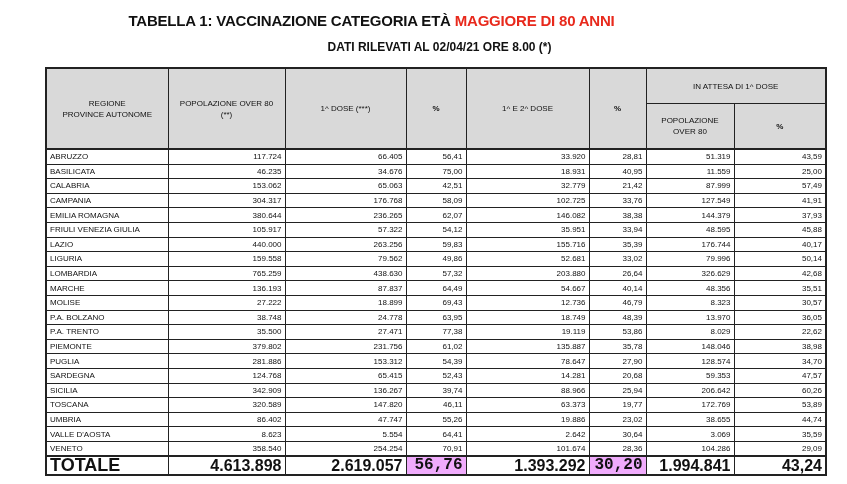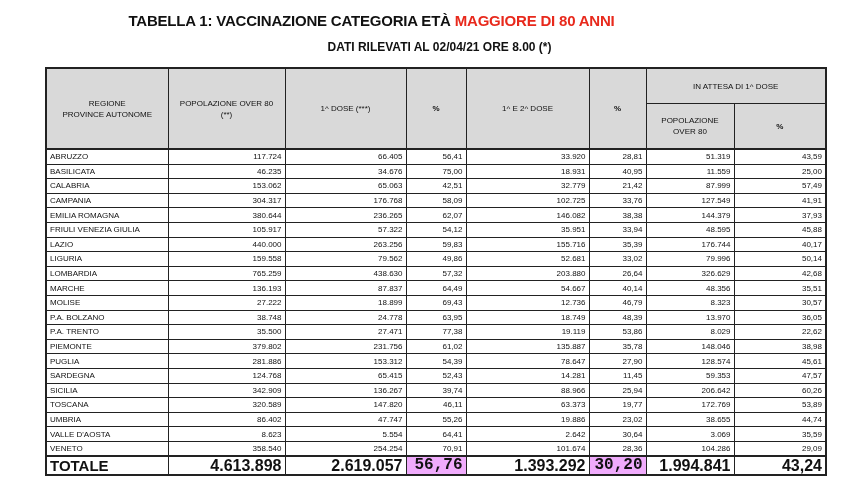--- a/index.html
+++ b/index.html
@@ -9,21 +9,21 @@
   .subtitle { position:absolute; top:40px; left:16px; width:847px; text-align:center; font-size:12px; font-weight:bold; }
   table { position:absolute; left:45px; top:67px; border-collapse:collapse; table-layout:fixed; }
   td, th { border:1px solid #222; padding:0 3px; font-size:8px; line-height:13px; height:13.6px; white-space:nowrap; overflow:hidden; }
   th { background:#d9d9d9; font-weight:normal; text-align:center; vertical-align:middle; line-height:11px; }
   thead tr.h1 th { height:34px;margin-top:37px; }
   thead tr.h2 th { height:44px; }
   td.num { text-align:right; }
   td.name { text-align:left; }
   thead { border:2px solid #222; }
   tr.total td { font-weight:bold; font-size:16px; height:17px; border-top:2px solid #222; border-bottom:2px solid #222; }
-  tr.total td.name { font-size:15px; }
+  tr.total td.name { font-size:18px; }
   td.hl { background:#f0abfc;font-family:Liberation Mono, monospace; }
   .outer { border:2px solid #222; }
 </style>
 </head>
 <body>
 
 <div class="title"><span>TABELLA 1: VACCINAZIONE CATEGORIA ETÀ </span><span class="red">MAGGIORE DI 80 ANNI</span></div>
 <div class="subtitle">DATI RILEVATI AL 02/04/21 ORE 8.00  (*)</div>
 
 <table class="outer">
@@ -194,29 +194,29 @@
         <td class="num">38,98</td>
       </tr>
       <tr>
         <td class="name">PUGLIA</td>
         <td class="num">281.886</td>
         <td class="num">153.312</td>
         <td class="num">54,39</td>
         <td class="num">78.647</td>
         <td class="num">27,90</td>
         <td class="num">128.574</td>
-        <td class="num">45,61</td>
+        <td class="num">34,70</td>
       </tr>
       <tr>
         <td class="name">SARDEGNA</td>
         <td class="num">124.768</td>
         <td class="num">65.415</td>
         <td class="num">52,43</td>
         <td class="num">14.281</td>
-        <td class="num">11,45</td>
+        <td class="num">20,68</td>
         <td class="num">59.353</td>
         <td class="num">47,57</td>
       </tr>
       <tr>
         <td class="name">SICILIA</td>
         <td class="num">342.909</td>
         <td class="num">136.267</td>
         <td class="num">39,74</td>
         <td class="num">88.966</td>
         <td class="num">25,94</td>

